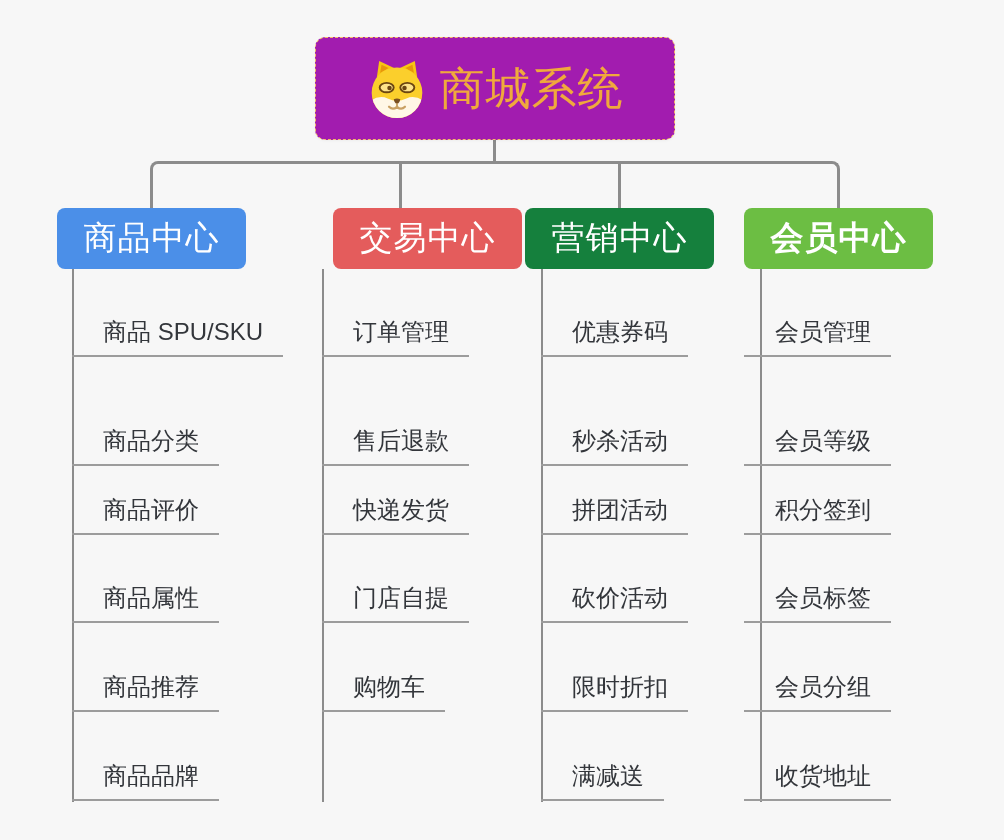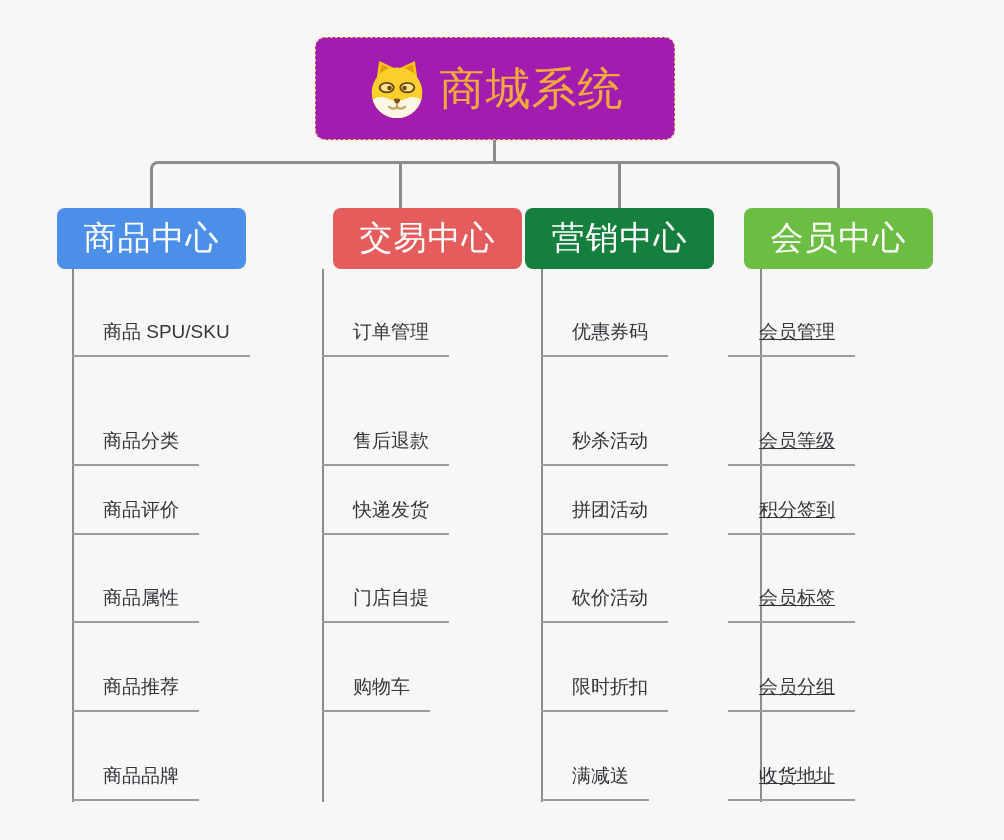--- a/index.html
+++ b/index.html
@@ -39,25 +39,25 @@
     position:absolute; top:208px; width:189px; height:61px; border-radius:8px;
     color:#ffffff; font-size:33px; display:flex; align-items:center; justify-content:center;
     letter-spacing:1px; box-sizing:border-box;
   }
   .hdr.c0{ left:57px; } .hdr.c1{ left:306px;margin-left:27px; } .hdr.c2{ left:525px; } .hdr.c3{ left:744px; }
 
   
   .item {
     position:absolute;
     padding:0 20px 6px 31px;
-    font-size:19px; line-height:34px; color:#33363b;
+    font-size:24px; line-height:34px; color:#33363b;
     border-bottom:2px solid #9c9c9c;
     white-space:nowrap;
   }
-  .item.c0{ left:72px; } .item.c1{ left:322px; } .item.c2{ left:541px; } .item.c3{ left:728px;text-decoration:underline; }
+  .item.c0{ left:72px; } .item.c1{ left:322px; } .item.c2{ left:541px; } .item.c3{ left:744px; }
   .item.r0{ top:315px; } .item.r1{ top:404px;margin-top:20px; } .item.r2{ top:493px; }
   .item.r3{ top:581px; } .item.r4{ top:670px; } .item.r5{ top:759px; }
 </style>
 </head>
 <body>
 
 <div class="canvas">
 
   <div class="stem"></div>
   <div class="bracket"></div>
@@ -88,21 +88,21 @@
         <path d="M32 48 L32 51" stroke="#c9a063" stroke-width="2" stroke-linecap="round"></path>
         <path d="M23.5 51 Q27.5 55 32 51 Q36.5 55 40.5 51" stroke="#c9a063" fill="none" stroke-width="2.4" stroke-linecap="round"></path>
       </svg>
     </span>
     <span class="root-title" style="color: rgb(240, 169, 60);">商城系统</span>
   </div>
 
   <div class="hdr c0" style="background-color: rgb(75, 143, 232);">商品中心</div>
   <div class="hdr c1" style="background-color: rgb(228, 92, 92);">交易中心</div>
   <div class="hdr c2" style="background-color: #15803d;">营销中心</div>
-  <div class="hdr c3" style="background-color: rgb(108, 190, 67);">会员中心</div>
+  <div class="hdr c3" style="background-color: rgb(108, 190, 67); font-weight: bold;">会员中心</div>
 
   <div class="item c0 r0">商品 SPU/SKU</div>
   <div class="item c0 r1">商品分类</div>
   <div class="item c0 r2">商品评价</div>
   <div class="item c0 r3">商品属性</div>
   <div class="item c0 r4">商品推荐</div>
   <div class="item c0 r5">商品品牌</div>
 
   <div class="item c1 r0">订单管理</div>
   <div class="item c1 r1">售后退款</div>

